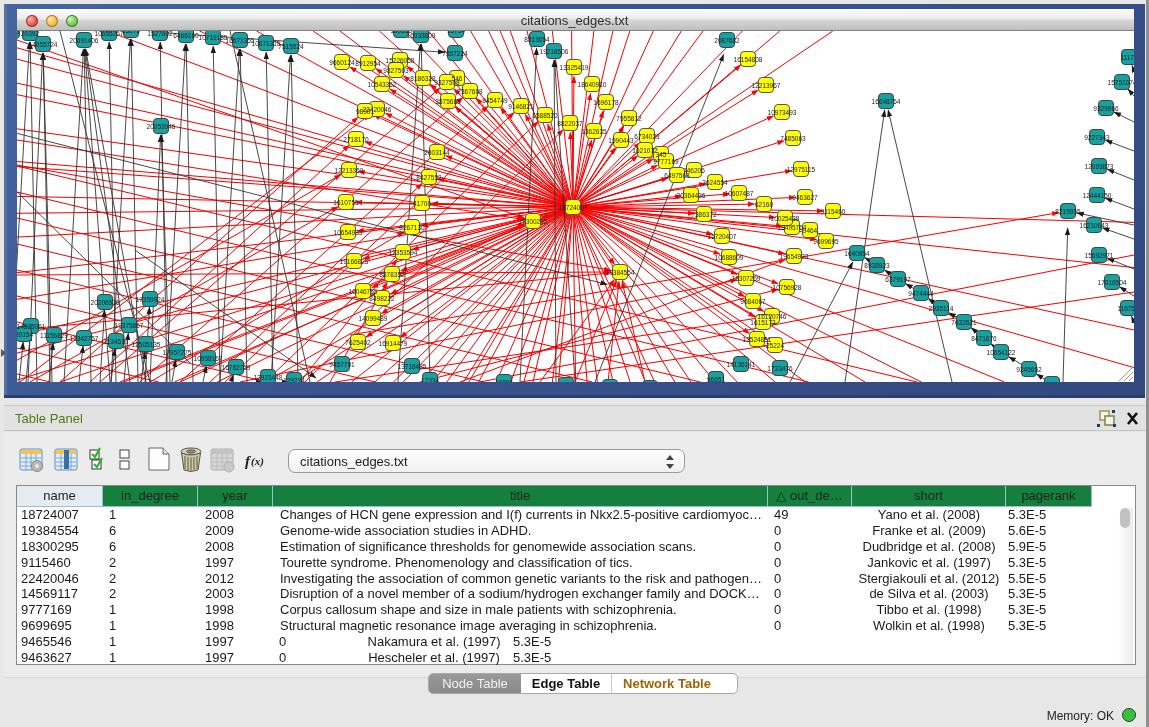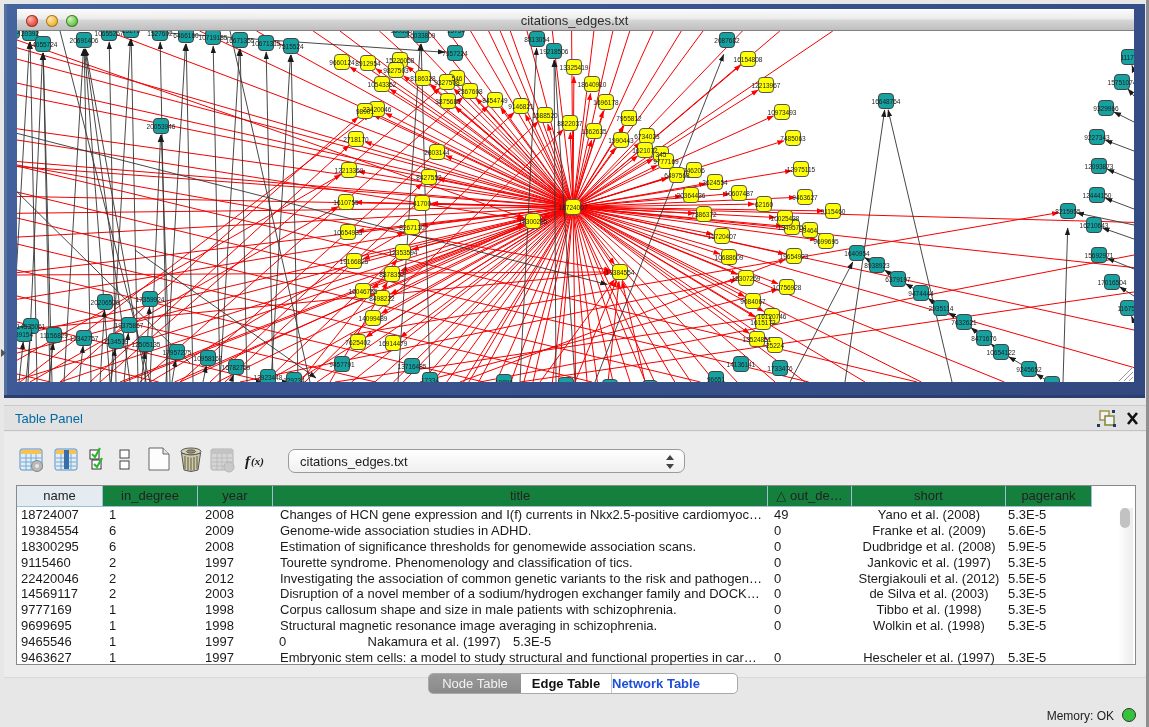--- a/index.html
+++ b/index.html
@@ -6,42 +6,42 @@
   background:linear-gradient(135deg,#46659f 0%,#3a5592 40%,#31497f 100%); box-shadow:inset 0 -3px 0 #2a3f6e, inset 3px 0 0 #54719f; }
 .titlebar { position:absolute; left:17px; top:9px; width:1117px; height:22px;
   background:linear-gradient(#fbfbfb 0%,#ececec 45%,#d5d5d5 55%,#bfbfbf 100%);
   border-bottom:1px solid #818181; box-shadow:inset 0 1px 0 #fff; }
 .tl { position:absolute; top:15px; width:12px; height:12px; border-radius:50%; }
 .title { position:absolute; top:13px; left:0; width:1149px; text-align:center; font-size:13px; color:#2d2d2d; }
 .canvas { position:absolute; left:17px; top:31px; width:1117px; height:351px; background:#fff; overflow:hidden; }
 .rightstrip { position:absolute; right:0; top:0; width:3.5px; height:727px; background:#8f8f8f; }
 .tp-head { position:absolute; left:4px; top:405px; width:1143px; height:26px; background:#e2e2e2;
   border-top:1px solid #cacaca; border-bottom:1px solid #c2c2c2; }
-.tp-head span { position:absolute; left:11px; top:5px; font-size:13px; color:#0369a1; }
+.tp-head span { position:absolute; left:11px; top:5px; font-size:13px; color:#4d7c0f; }
 .tp-body { position:absolute; left:4px; top:432px; width:1143px; height:246px; background:#ececec; border-bottom-right-radius:8px; }
 .dropdown { position:absolute; left:288px; top:449px; width:397px; height:24px; background:linear-gradient(#fff,#f0f0f0);
   border:1px solid #9a9a9a; border-radius:7px; }
 .dropdown span { position:absolute; left:11px; top:4px; font-size:13px; color:#1c1c1c; }
 .table { position:absolute; left:16px; top:485px; width:1120px; height:180px; background:#fff; border:1px solid #8a8a8a; }
 .thead { position:absolute; left:0; top:0; height:21px; width:1118px; display:flex; font-size:13px; color:#222; }
 .th { background:#15803d; border-right:1px solid #9dbfd6; border-bottom:1px solid #9dbfd6; text-align:center; line-height:20px; height:21px; }
 .th.first { background:#e4ecf1; }
 .tbody { position:absolute; left:0; top:21px; width:1118px; font-size:13px; color:#1a1a1a; }
 .tr { display:flex; height:15.9px; line-height:15.9px; white-space:nowrap; }
 .c1 { width:86px; padding-left:4px; } .c2 { width:95px; padding-left:6px; }
 .c3 { width:75px; padding-left:7px; } .c4 { width:495px; padding-left:7px; overflow:hidden; }
 .c5 { width:84px; padding-left:6px; } .c6 { width:154px; text-align:center; }
 .c7 { width:100px; padding-left:2px; }
 .vsb { position:absolute; right:2px; top:22px; width:15px; height:156px; background:linear-gradient(90deg,#fff, #ececec); }
 .vsb .thumb { position:absolute; left:2px; top:0px; width:10px; height:20px; background:#c2c2c2; border-radius:5px; }
 .tabs { position:absolute; left:428px; top:673px; width:310px; height:21px; border:1px solid #a9a9a9;
   border-radius:5px; background:#fff; display:flex; font-size:13px; font-weight:bold; overflow:hidden; }
 .tab1 { width:92px; background:linear-gradient(#999,#8a8a8a); color:#f3f3f3; text-align:center; line-height:20px; font-weight:normal; }
 .tab2 { width:91px; color:#111; text-align:center; line-height:20px; border-right:1px solid #c9c9c9; }
-.tab3 { width:110px; color:#1d4ed8; text-align:left; line-height:20px; }
+.tab3 { width:110px; color:#a16207; text-align:center; line-height:20px; }
 .mem { position:absolute; right:35px; top:709px; font-size:12px; color:#222; }
 .dot { position:absolute; right:13px; top:708px; width:14px; height:14px; border-radius:50%; background:#35c33c; border:1.5px solid #333; }
 .hline { position:absolute; left:4px; top:677px; width:1143px; height:1px; background:#d9d9d9; }
 </style></head>
 <body>
 <div class="winframe"></div>
 <div class="titlebar"></div>
 <div class="tl" style="left:26px;background:radial-gradient(circle at 4px 4px,#fcb8b0,#e7574a 55%,#c03b2e);box-shadow:inset 0 0 0 1px #9d352b;"></div>
 <div class="tl" style="left:46px;background:radial-gradient(circle at 4px 4px,#fde7ae,#f2bc48 55%,#d3941f);box-shadow:inset 0 0 0 1px #a8761d;"></div>
 <div class="tl" style="left:66px;background:radial-gradient(circle at 4px 4px,#d2f0be,#74ca55 55%,#4d9a33);box-shadow:inset 0 0 0 1px #44802c;"></div>
@@ -771,21 +771,20 @@
         <div class="c2">1</div>
         <div class="c3">1997</div>
         <div class="c5">0</div>
         <div class="c6">Nakamura et al. (1997)</div>
         <div class="c7">5.3E‑5</div>
       </div>
 <div class="tr">
         <div class="c1">9463627</div>
         <div class="c2">1</div>
         <div class="c3">1997</div>
-        <div class="c4">Embryonic stem cells: a model to study structural and functional properties in car…</div>
         <div class="c5">0</div>
         <div class="c6">Hescheler et al. (1997)</div>
         <div class="c7">5.3E‑5</div>
       </div>
   </div>
   <div class="vsb">
       <div class="thumb"></div>
     </div>
 </div>
 <div class="hline"></div>

